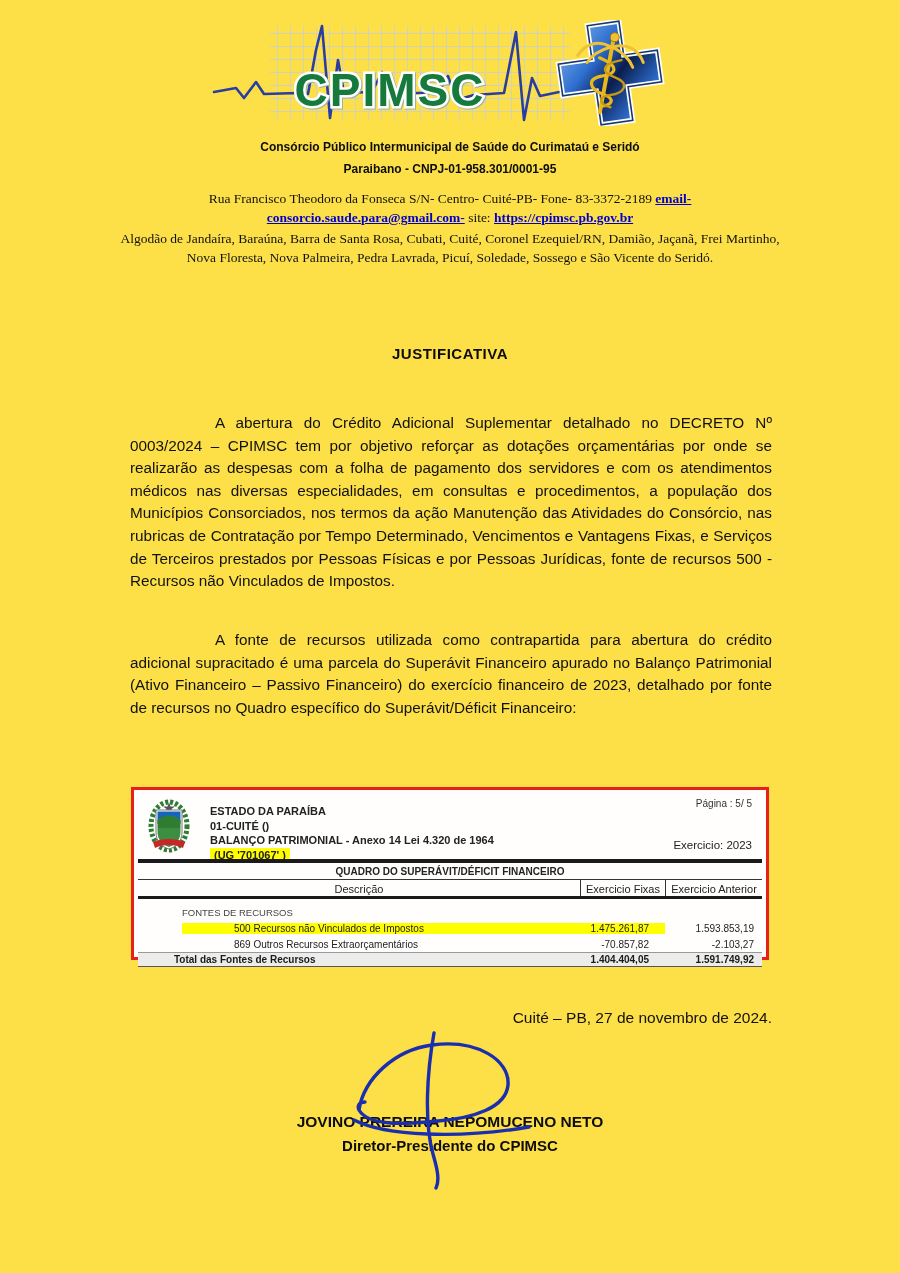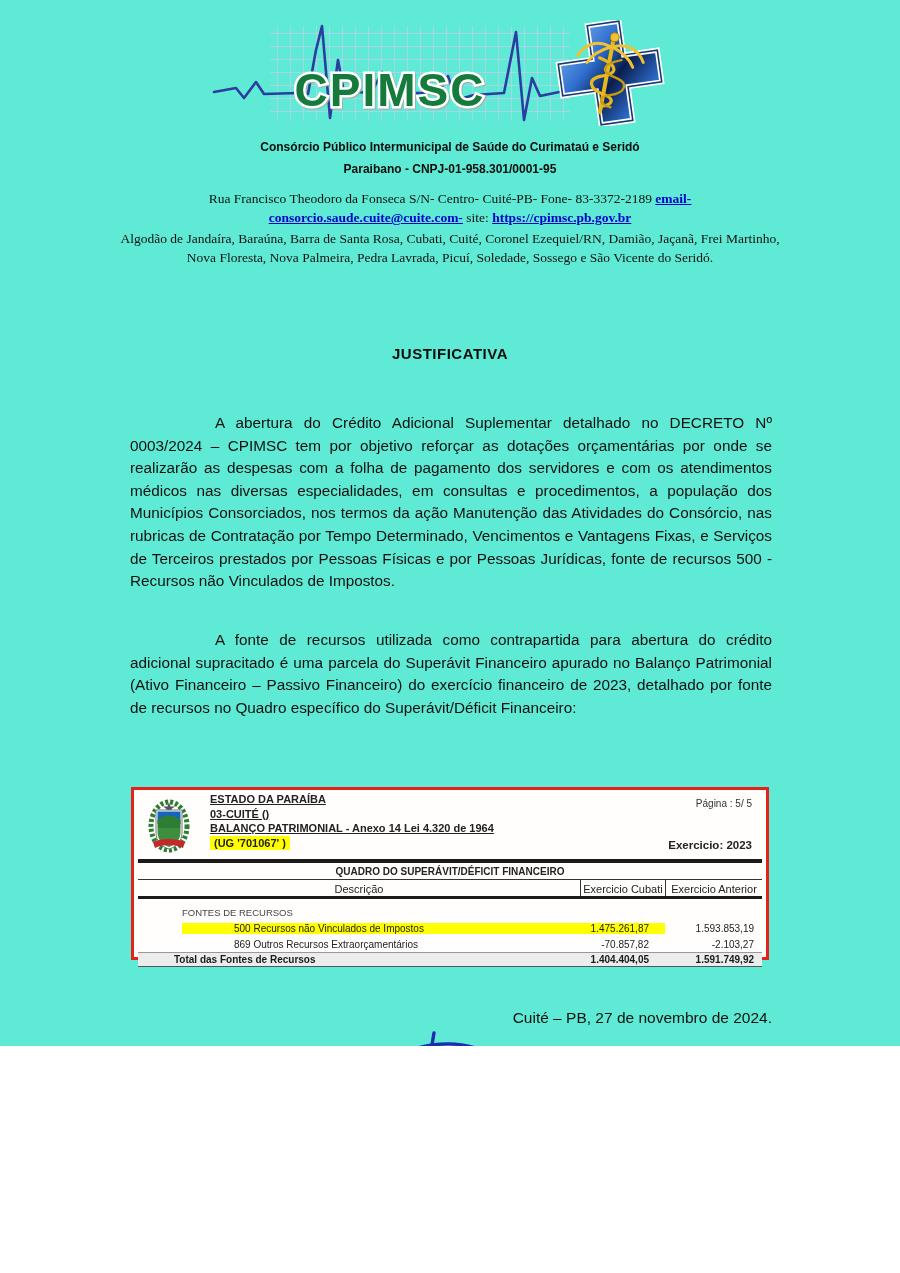--- a/index.html
+++ b/index.html
@@ -1,17 +1,17 @@
 <!DOCTYPE html>
 <html><head>
 <meta charset="utf-8">
 <style>
   * { margin:0; padding:0; box-sizing:border-box; }
   body { background:#ffffff; font-family:"Liberation Sans", sans-serif; }
-  .page { position:relative; width:900px; height:1046px; background:#5eead4; overflow:hidden; }
+  .page { position:relative; width:900px; height:1273px; background:#fde047; overflow:hidden; }
 
   
   .logo-wrap { position:absolute; left:212px; top:20px; width:492px; height:106px; }
   .org-title { position:absolute; left:80px; top:136px; width:740px; text-align:center;
                font-weight:bold; font-size:12px; line-height:22px; color:#0d0d0d; }
   .address { position:absolute; left:130px; top:189px; width:640px; text-align:center;
              font-family:"Liberation Serif", serif; font-size:13.5px; line-height:19px; color:#111; }
   .address a { color:#0000cc; font-weight:bold; text-decoration:underline; }
   .munis { position:absolute; left:118px; top:229px; width:664px; text-align:center;
            font-family:"Liberation Serif", serif; font-size:13.5px; line-height:19px; color:#111; }
@@ -21,25 +21,25 @@
                font-weight:bold; font-size:15px; letter-spacing:.5px; color:#0d0d0d; }
   .para { position:absolute; left:130px; width:642px; text-align:justify;
           font-size:15.3px; line-height:22.6px; color:#111; text-indent:85px; }
   .para1 { top:412px; }
   .para2 { top:629px; }
 
   
   .report { position:absolute; left:131px; top:787px; width:638px; height:173px;
             background:#fffefd; border:3px solid #e8201a; font-family:"Liberation Sans", sans-serif; }
   .crest { position:absolute; left:13px; top:8px; width:44px; height:56px; }
-  .rpt-head { position:absolute; left:76px; top:2px; font-size:11px; font-weight:bold;
-              line-height:14.5px; color:#222; white-space:nowrap;text-decoration:underline; }
+  .rpt-head { position:absolute; left:76px; top:14px; font-size:11px; font-weight:bold;
+              line-height:14.5px; color:#222; white-space:nowrap; }
   .rpt-ug { display:inline-block; background:#ffff00; padding:0 4px; }
   .rpt-page { position:absolute; right:14px; top:8px; font-size:10px; color:#333; }
-  .rpt-exec { position:absolute; right:14px; top:49px; font-size:11.5px; font-weight:bold; color:#222; }
+  .rpt-exec { position:absolute; right:14px; top:49px; font-size:11.5px; font-weight:normal; color:#222; }
   .rule-a { position:absolute; left:4px; right:4px; top:69px; height:4px;
             border-top:3px solid #1a1a1a; border-bottom:1px solid #1a1a1a; }
   .rpt-tbltitle { position:absolute; left:0; top:76px; width:100%; text-align:center;
                   font-size:10px; font-weight:bold; color:#222; }
   .rule-b { position:absolute; left:4px; right:4px; top:89px; border-top:1px solid #333; }
   .hdr-row { position:absolute; left:4px; right:4px; top:90px; height:19px; display:flex;
              border-bottom:3px solid #1a1a1a; font-size:11px; font-weight:normal; color:#222; }
   .hdr-desc { flex:1; text-align:center; line-height:18px; }
   .hdr-atual { width:85px; border-left:1.5px solid #333; text-align:center; line-height:18px; }
   .hdr-ant { width:97px; border-left:1.5px solid #333; text-align:center; line-height:18px; }
@@ -109,21 +109,21 @@
     </svg>
   </div>
 
   <div class="org-title">
     <div>Consórcio Público Intermunicipal de Saúde do Curimataú e Seridó</div>
     <div>Paraibano - CNPJ-01-958.301/0001-95</div>
   </div>
 
   <div class="address">
     <span>Rua Francisco Theodoro da Fonseca S/N- Centro- Cuité-PB- Fone- 83-3372-2189 </span><a href="#">email-</a><br>
-    <a href="#">consorcio.saude.cuite@cuite.com-</a><span> site: </span><a href="#">https://cpimsc.pb.gov.br</a>
+    <a href="#">consorcio.saude.para@gmail.com-</a><span> site: </span><a href="#">https://cpimsc.pb.gov.br</a>
   </div>
 
   <div class="munis">Algodão de Jandaíra, Baraúna, Barra de Santa Rosa, Cubati, Cuité, Coronel Ezequiel/RN, Damião, Jaçanã, Frei Martinho, Nova Floresta, Nova Palmeira, Pedra Lavrada, Picuí, Soledade, Sossego e São Vicente do Seridó.</div>
 
   <div class="doc-title">JUSTIFICATIVA</div>
 
   <div class="para para1">A abertura do Crédito Adicional Suplementar detalhado no DECRETO Nº 0003/2024 – CPIMSC tem por objetivo reforçar as dotações orçamentárias por onde se realizarão as despesas com a folha de pagamento dos servidores e com os atendimentos médicos nas diversas especialidades, em consultas e procedimentos, a população dos Municípios Consorciados, nos termos da ação Manutenção das Atividades do Consórcio, nas rubricas de Contratação por Tempo Determinado, Vencimentos e Vantagens Fixas, e Serviços de Terceiros prestados por Pessoas Físicas e por Pessoas Jurídicas, fonte de recursos 500 - Recursos não Vinculados de Impostos.</div>
   <div class="para para2">A fonte de recursos utilizada como contrapartida para abertura do crédito adicional supracitado é uma parcela do Superávit Financeiro apurado no Balanço Patrimonial (Ativo Financeiro – Passivo Financeiro) do exercício financeiro de 2023, detalhado por fonte de recursos no Quadro específico do Superávit/Déficit Financeiro:</div>
 
   <div class="report">
@@ -132,35 +132,35 @@
       <path d="M22 4 L23.5 8.5 L28 8.5 L24.5 11 L26 15 L22 12.5 L18 15 L19.5 11 L16 8.5 L20.5 8.5 Z" fill="#555"></path>
       <path d="M9 12 H35 V34 C35 44 29 49 22 51 C15 49 9 44 9 34 Z" fill="#ffffff" stroke="#777" stroke-width="1"></path>
       <path d="M10.5 13.5 H33.5 V26 H10.5 Z" fill="#1565c0"></path>
       <path d="M10.5 22 C16 16 28 16 33.5 22 V30 H10.5 Z" fill="#2e7d32"></path>
       <path d="M10.5 30 H33.5 V34 C33.5 42 28 47 22 49 C16 47 10.5 42 10.5 34 Z" fill="#3e8e41"></path>
       <path d="M6 44 C14 40 30 40 38 44 L36 50 C29 46 15 46 8 50 Z" fill="#c62828"></path>
     </svg>
 
     <div class="rpt-head">
       <div>ESTADO DA PARAÍBA</div>
-      <div>03-CUITÉ ()</div>
+      <div>01-CUITÉ ()</div>
       <div>BALANÇO PATRIMONIAL - Anexo 14 Lei 4.320 de 1964</div>
       <div><span class="rpt-ug">(UG  '701067' )</span></div>
     </div>
 
     <div class="rpt-page">Página : 5/ 5</div>
     <div class="rpt-exec">Exercicio: 2023</div>
 
     <div class="rule-a"></div>
     <div class="rpt-tbltitle">QUADRO DO SUPERÁVIT/DÉFICIT FINANCEIRO</div>
     <div class="rule-b"></div>
 
     <div class="hdr-row">
       <div class="hdr-desc">Descrição</div>
-      <div class="hdr-atual">Exercicio Cubati</div>
+      <div class="hdr-atual">Exercicio Fixas</div>
       <div class="hdr-ant">Exercicio Anterior</div>
     </div>
 
     <div class="grp-row">FONTES DE RECURSOS</div>
 
     <div class="data-row row1">
       <div class="dr-desc hl">500  Recursos não Vinculados de Impostos</div>
       <div class="dr-val hl">1.475.261,87</div>
       <div class="dr-ant">1.593.853,19</div>
     </div>

